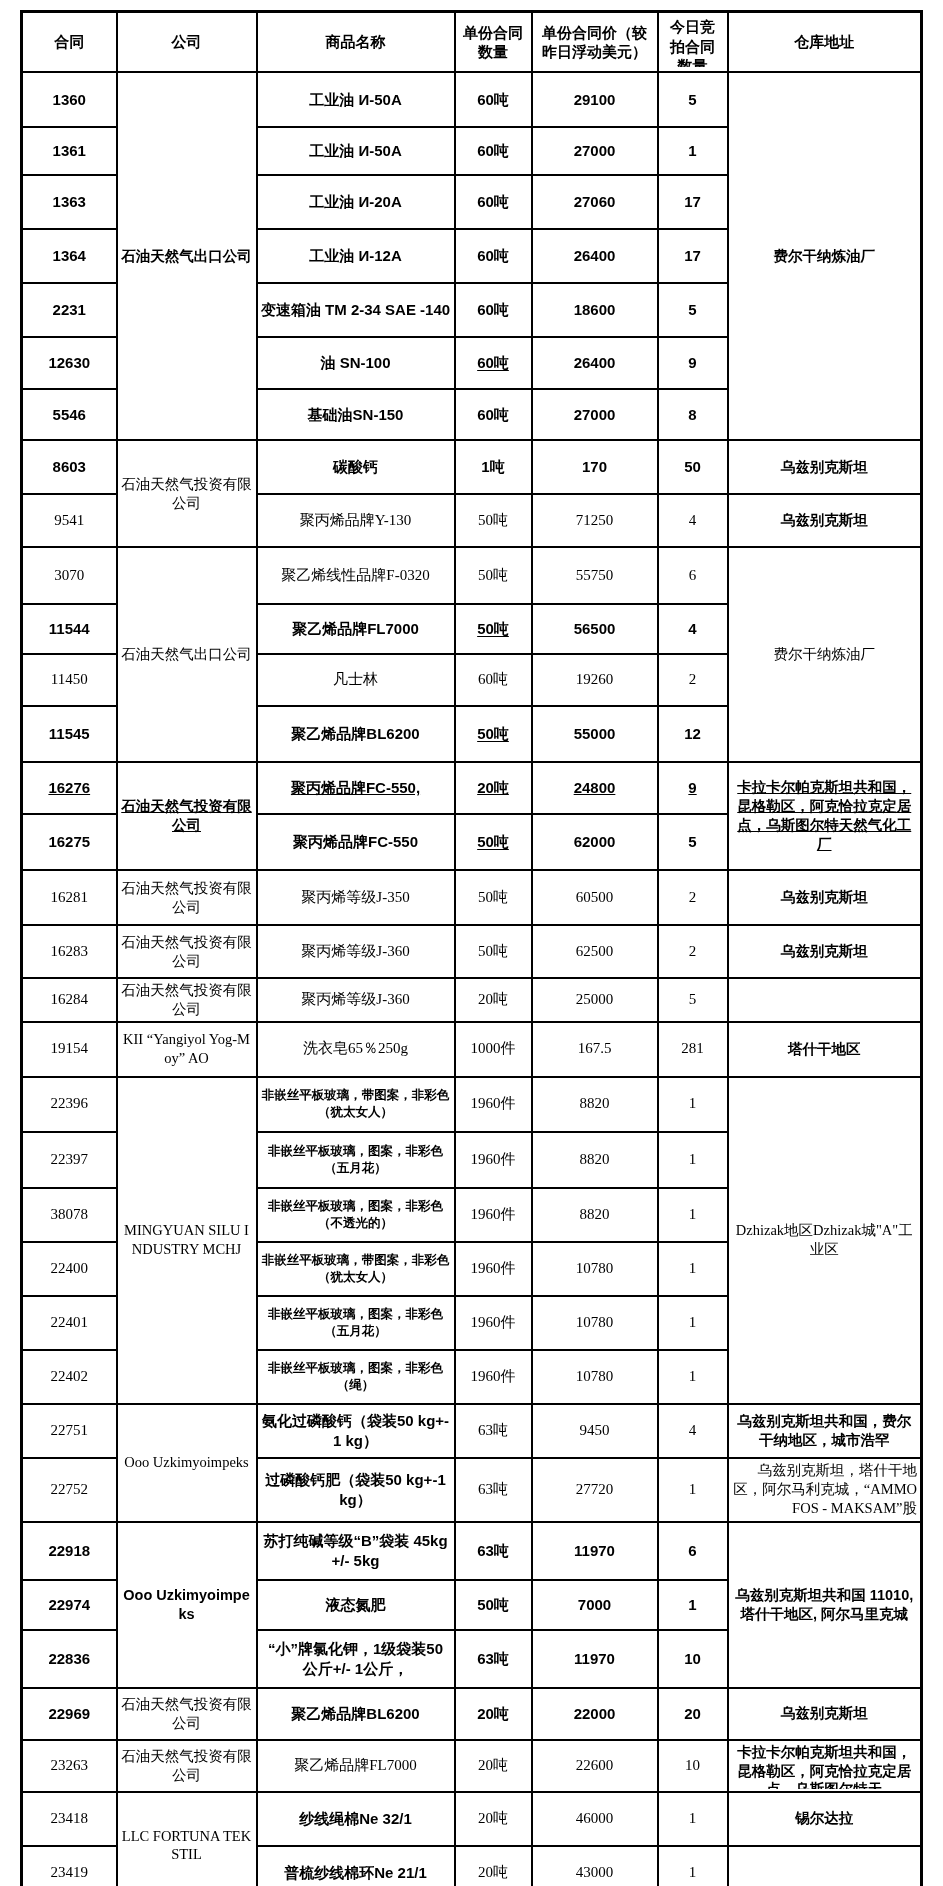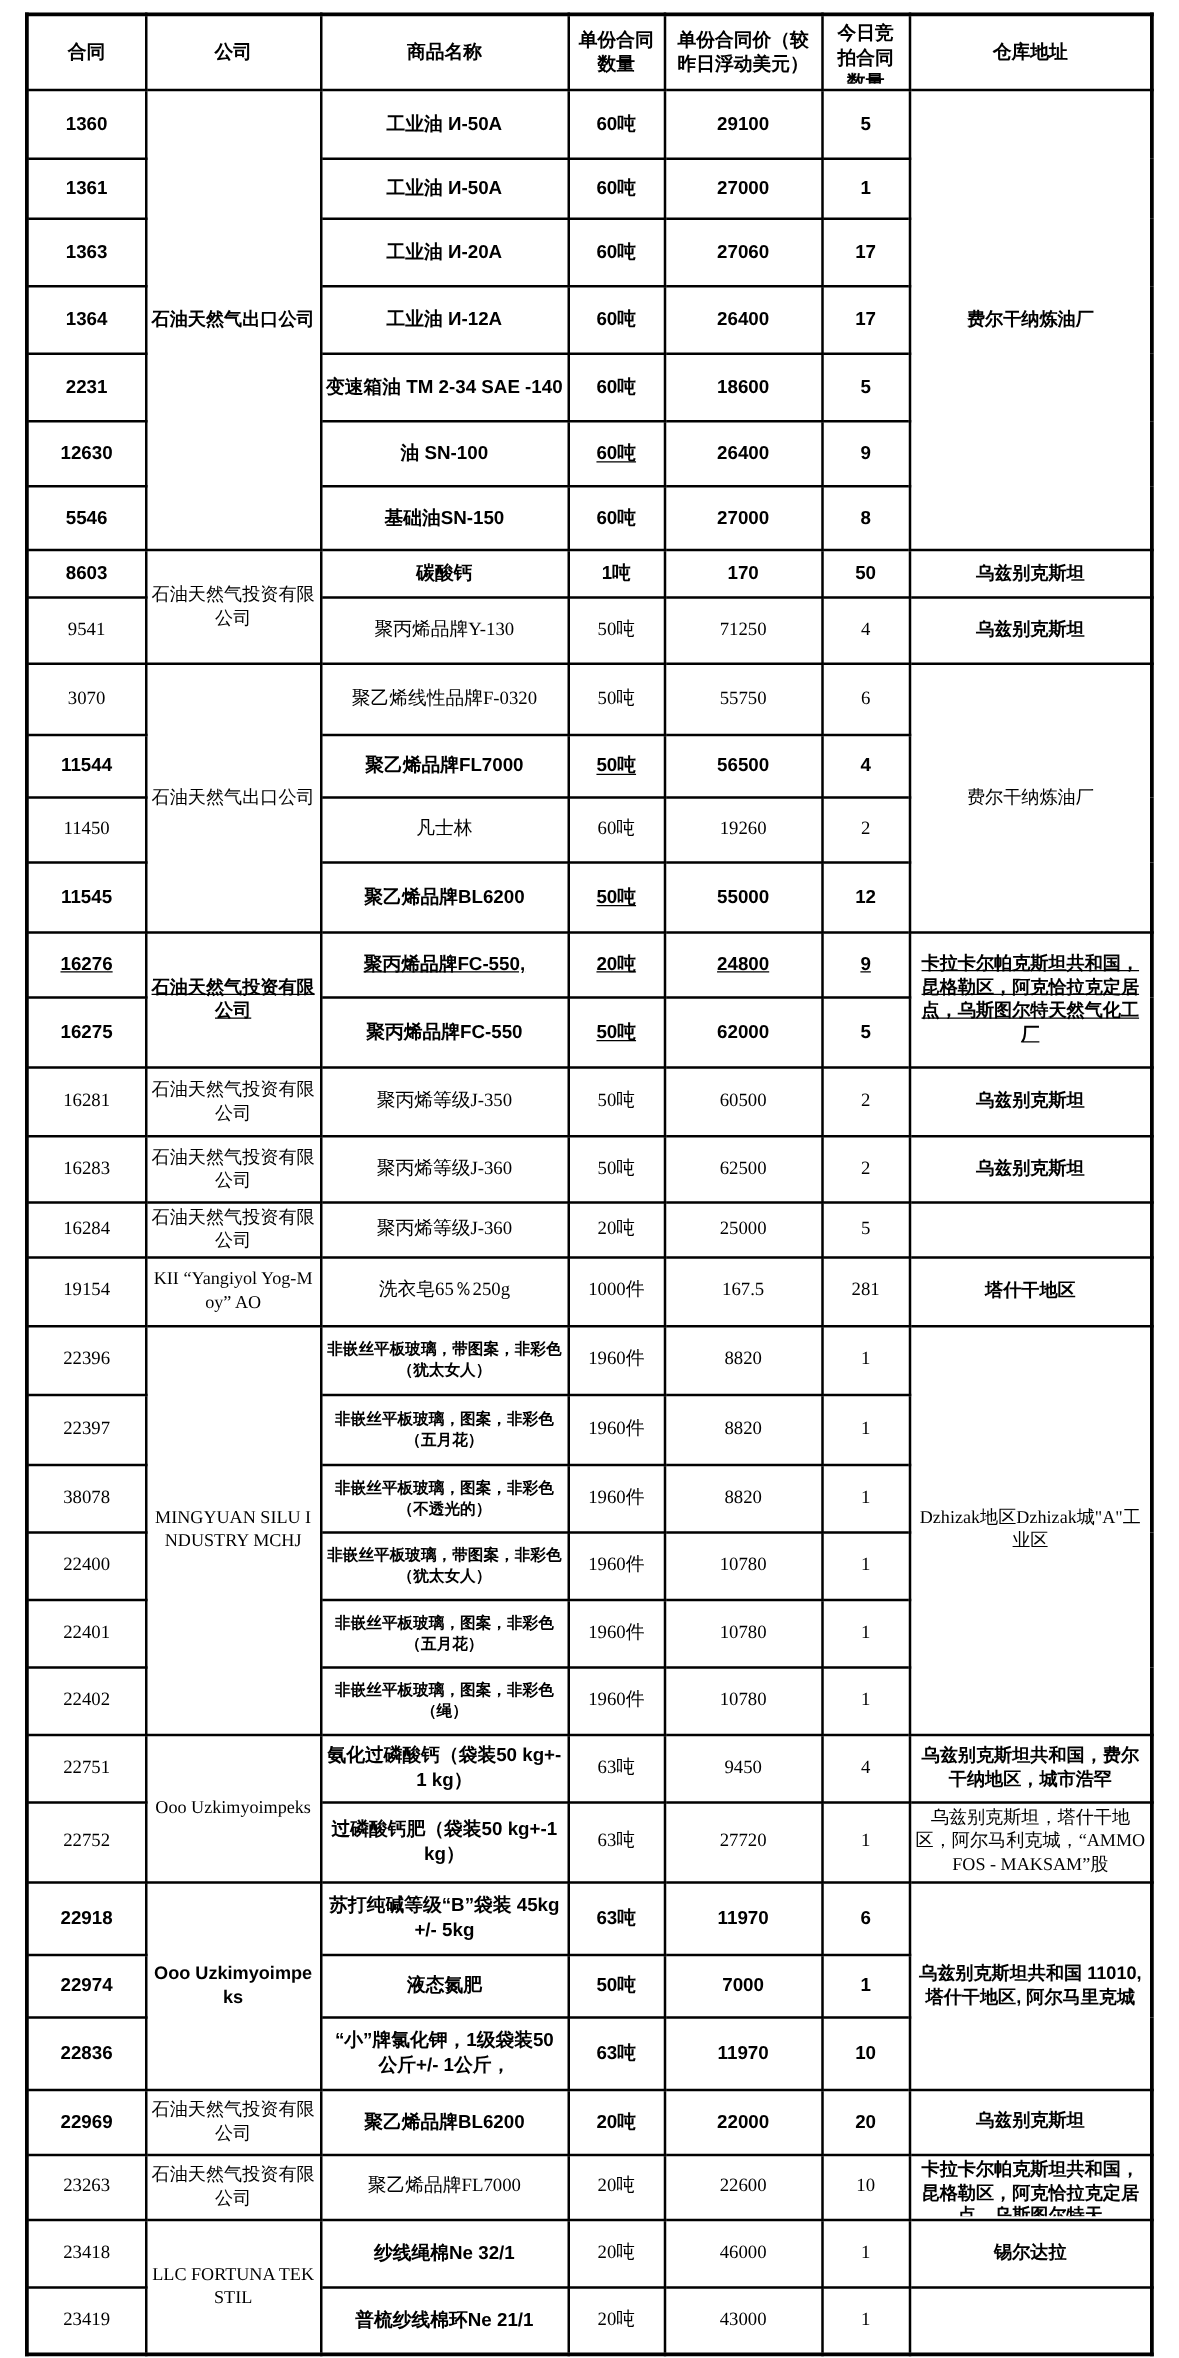--- a/index.html
+++ b/index.html
@@ -97,21 +97,21 @@
           <td>26400</td>
           <td>9</td>
         </tr>
         <tr class="b" style="height: 51px;">
           <td>5546</td>
           <td>基础油SN-150</td>
           <td><span>60吨</span></td>
           <td>27000</td>
           <td>8</td>
         </tr>
-        <tr class="b" style="height: 38px;">
+        <tr class="b" style="height: 54px;">
           <td>8603</td>
           <td class="creg" rowspan="2">石油天然气投资有限公司</td>
           <td>碳酸钙</td>
           <td><span>1吨</span></td>
           <td>170</td>
           <td>50</td>
           <td class="whb">
             <div>乌兹别克斯坦</div>
           </td>
         </tr>
@@ -276,21 +276,21 @@
             <div>乌兹别克斯坦共和国，费尔干纳地区，城市浩罕</div>
           </td>
         </tr>
         <tr class="r" style="height: 64px;">
           <td>22752</td>
           <td class="pb">过磷酸钙肥（袋装50 kg+-1 kg）</td>
           <td><span>63吨</span></td>
           <td>27720</td>
           <td>1</td>
           <td class="whreg">
-            <div class="clipwrap" style="max-height: 58px;">乌兹别克斯坦，塔什干地区，阿尔马利克城，“AMMOFOS - MAKSAM”股</div>
+            <div class="clipwrap" style="max-height: 58px; text-align: right;">乌兹别克斯坦，塔什干地区，阿尔马利克城，“AMMOFOS - MAKSAM”股</div>
           </td>
         </tr>
         <tr class="b" style="height: 58px;">
           <td>22918</td>
           <td class="cb" rowspan="3">Ooo Uzkimyoimpeks</td>
           <td>苏打纯碱等级“B”袋装 45kg +/- 5kg</td>
           <td><span>63吨</span></td>
           <td>11970</td>
           <td>6</td>
           <td class="whb" rowspan="3">

